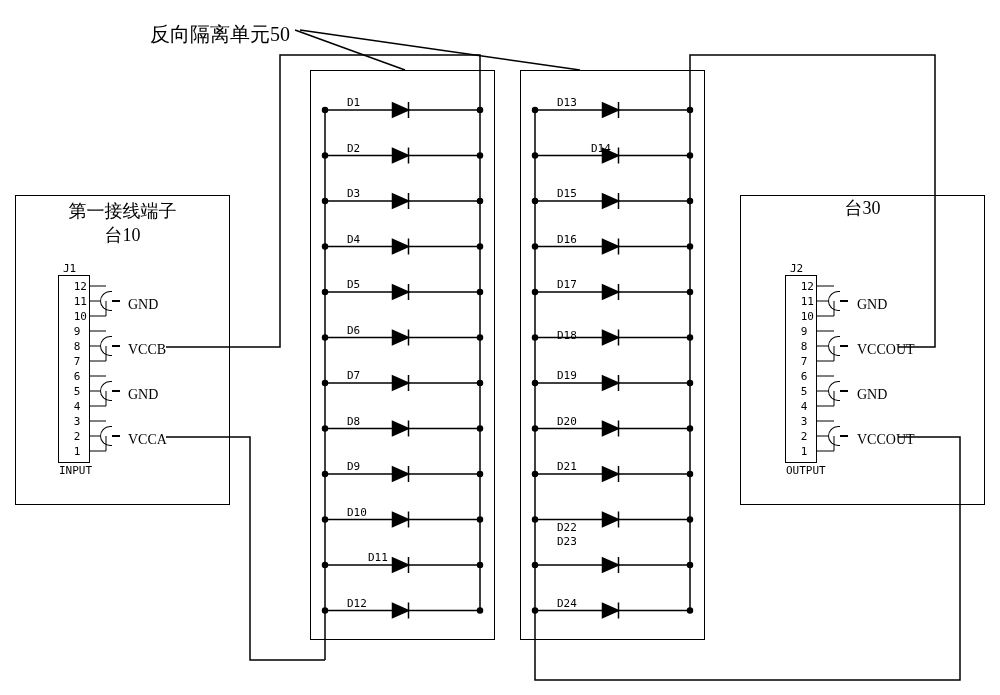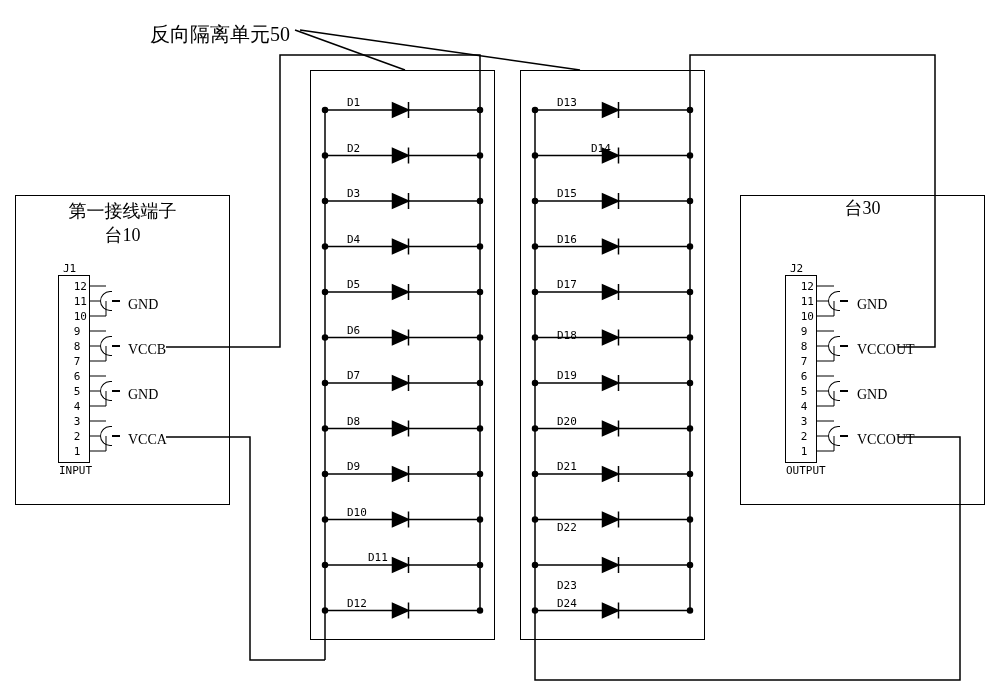--- a/index.html
+++ b/index.html
@@ -427,21 +427,21 @@
     <div class="d-label" style="left: 557px; top: 96px;">D13</div>
     <div class="d-label" style="left: 557px; top: 141.5px; padding-left: 34px;">D14</div>
     <div class="d-label" style="left: 557px; top: 187px;">D15</div>
     <div class="d-label" style="left: 557px; top: 232.5px;">D16</div>
     <div class="d-label" style="left: 557px; top: 278px;">D17</div>
     <div class="d-label" style="left: 557px; top: 329px;">D18</div>
     <div class="d-label" style="left: 557px; top: 369px;">D19</div>
     <div class="d-label" style="left: 557px; top: 414.5px;">D20</div>
     <div class="d-label" style="left: 557px; top: 460px;">D21</div>
     <div class="d-label" style="left: 557px; top: 505.5px; margin-top: 15px;">D22</div>
-    <div class="d-label" style="left: 557px; top: 579px;">D23</div>
+    <div class="d-label" style="left: 557px; top: 535px;">D23</div>
     <div class="d-label" style="left: 557px; top: 596.5px;">D24</div>
   </div>
 
 <svg class="wire" width="1000" height="695">
   <g stroke="#000" stroke-width="1.5" fill="none">
 
     <polyline points="166,437 250,437 250,660 325,660"></polyline>
 
     <polyline points="166,347 280,347 280,55 480,55 480,110"></polyline>
 

